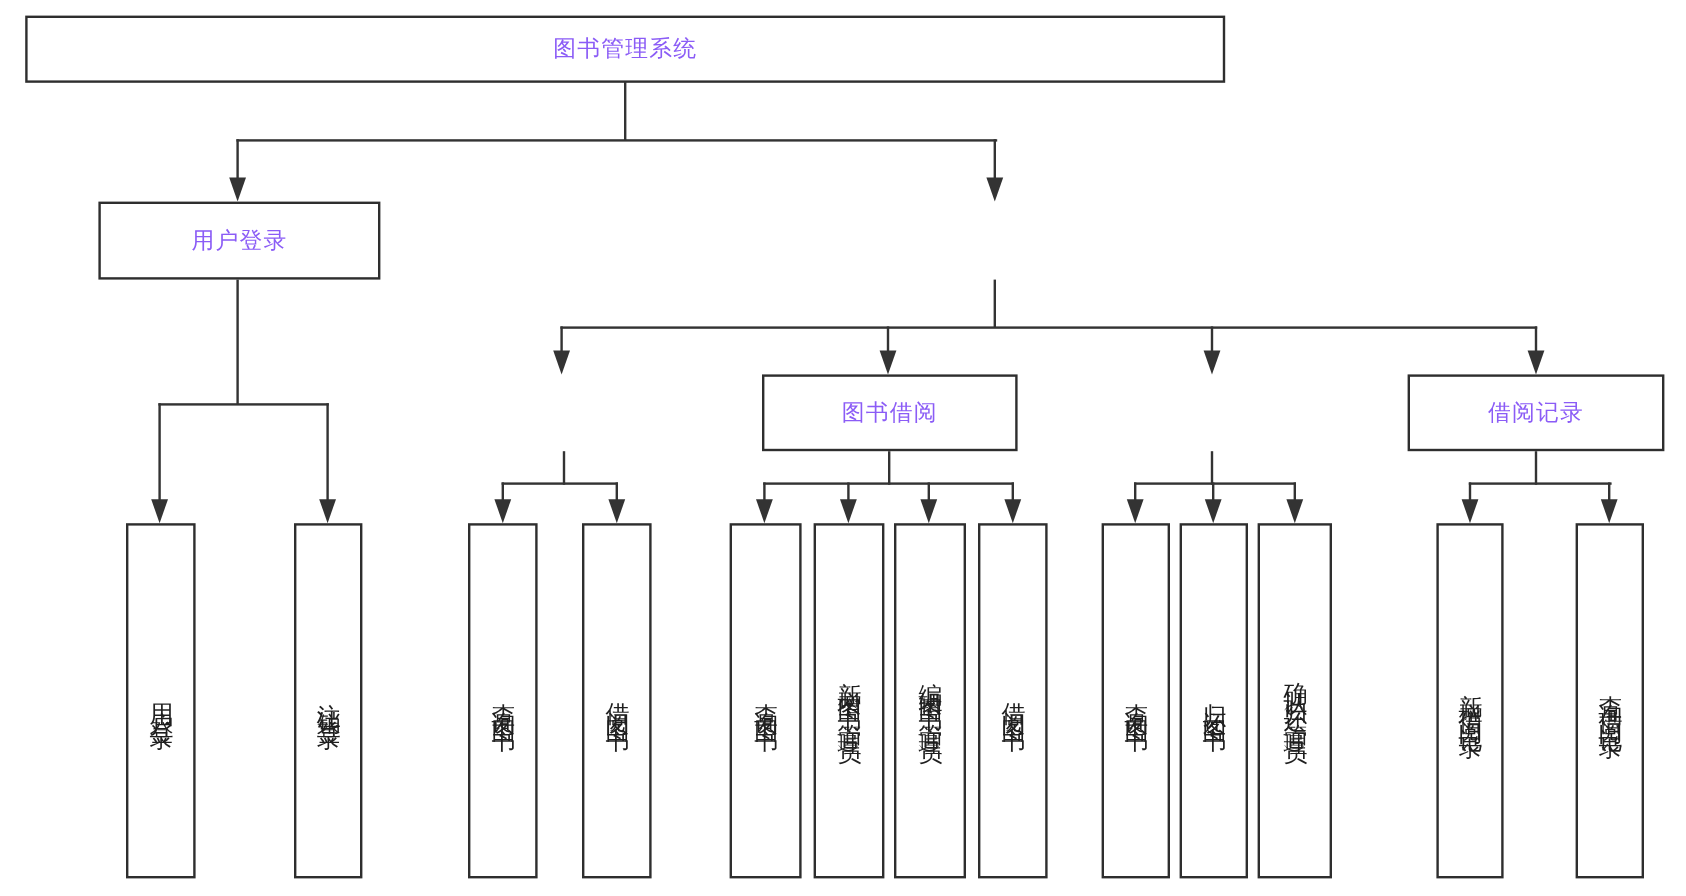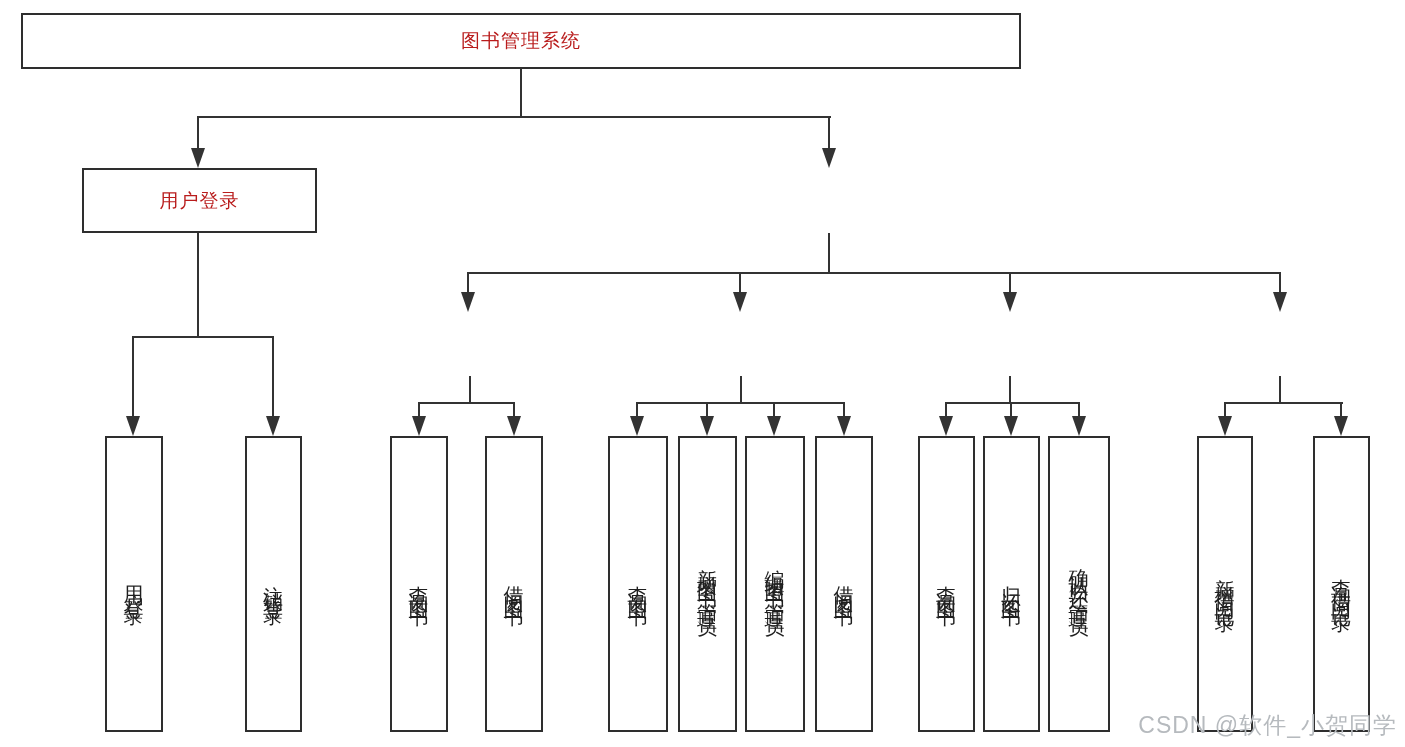--- a/index.html
+++ b/index.html
@@ -11,21 +11,21 @@
     overflow:hidden;
   }
   .box{
     position:absolute;
     box-sizing:border-box;
     border:2px solid #2e2e2e;
     background:#fff;
     display:flex;align-items:center;justify-content:center;
   }
   .hlabel{
-    font-size:19px;color:#b91c1c;letter-spacing:1px;
+    font-size:19px;color:#8b5cf6;letter-spacing:1px;
     white-space:nowrap;
   }
   .leaf{
     position:absolute;top:436px;height:296px;
     box-sizing:border-box;border:2px solid #2e2e2e;background:#fff;
     display:flex;align-items:center;justify-content:center;
   }
   .vtext{
     writing-mode:vertical-rl;
     text-orientation:mixed;
@@ -78,20 +78,26 @@
   <div class="hline" style="left:467px;top:272px;width:814px;"></div>
   <div class="vline" style="left:467px;top:272px;height:22px;"></div>
   <div class="vline" style="left:739px;top:272px;height:22px;"></div>
   <div class="vline" style="left:1009px;top:272px;height:22px;"></div>
   <div class="vline" style="left:1279px;top:272px;height:22px;"></div>
   <div class="arrow" style="left:461px;top:292px;"></div>
   <div class="arrow" style="left:733px;top:292px;"></div>
   <div class="arrow" style="left:1003px;top:292px;"></div>
   <div class="arrow" style="left:1273px;top:292px;"></div>
 
+  <div class="box" style="left:635px;top:312px;width:213px;height:64px;">
+    <span class="hlabel">图书借阅</span>
+  </div>
+  <div class="box" style="left:1173px;top:312px;width:214px;height:64px;">
+    <span class="hlabel">借阅记录</span>
+  </div>
 
   <div class="vline" style="left:469px;top:376px;height:28px;"></div>
   <div class="hline" style="left:418px;top:402px;width:97px;"></div>
   <div class="vline" style="left:418px;top:402px;height:16px;"></div>
   <div class="vline" style="left:513px;top:402px;height:16px;"></div>
   <div class="arrow" style="left:412px;top:416px;"></div>
   <div class="arrow" style="left:507px;top:416px;"></div>
 
   <div class="vline" style="left:740px;top:376px;height:28px;"></div>
   <div class="hline" style="left:636px;top:402px;width:209px;"></div>
@@ -153,15 +159,14 @@
   <div class="leaf" style="left:1048px;width:62px;">
     <span class="vtext">确认归还（管理员）</span>
   </div>
   <div class="leaf" style="left:1197px;width:56px;">
     <span class="vtext">新增借阅记录</span>
   </div>
   <div class="leaf" style="left:1313px;width:57px;">
     <span class="vtext">查询借阅记录</span>
   </div>
 
-  <div class="watermark">CSDN @软件_小贺同学</div>
 
 </div>
 
 </body></html>

